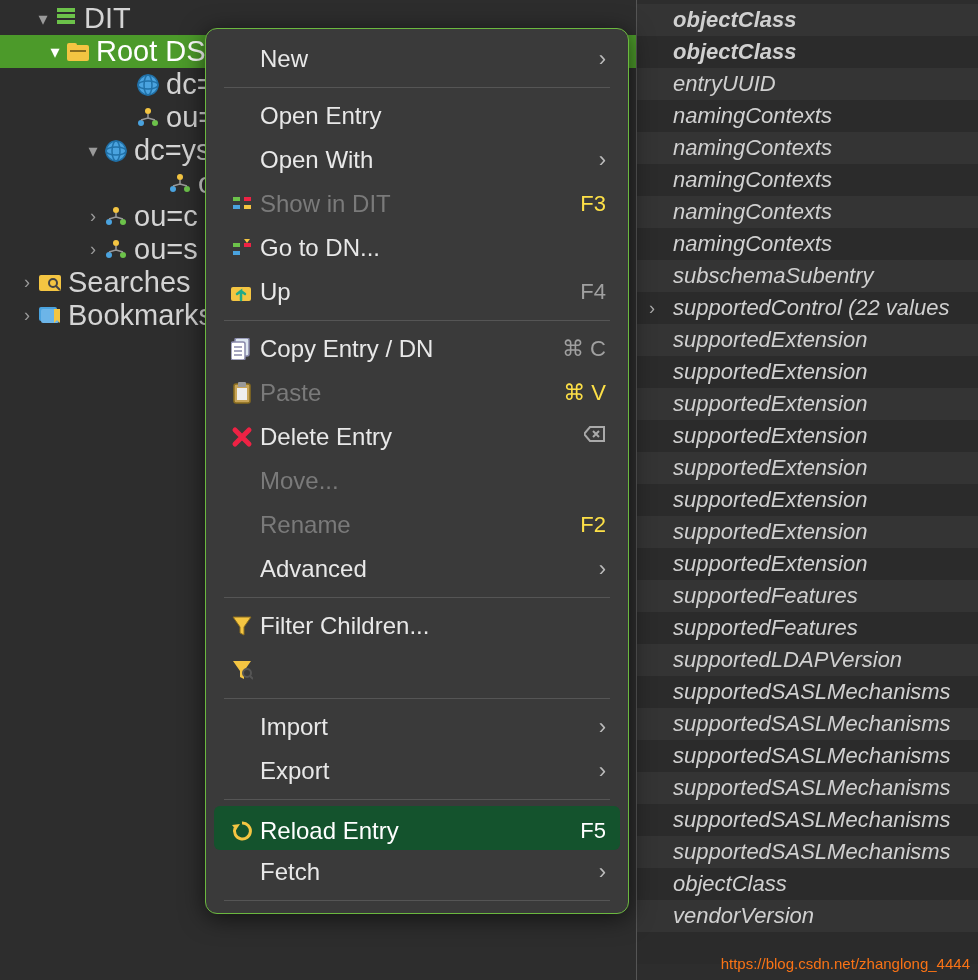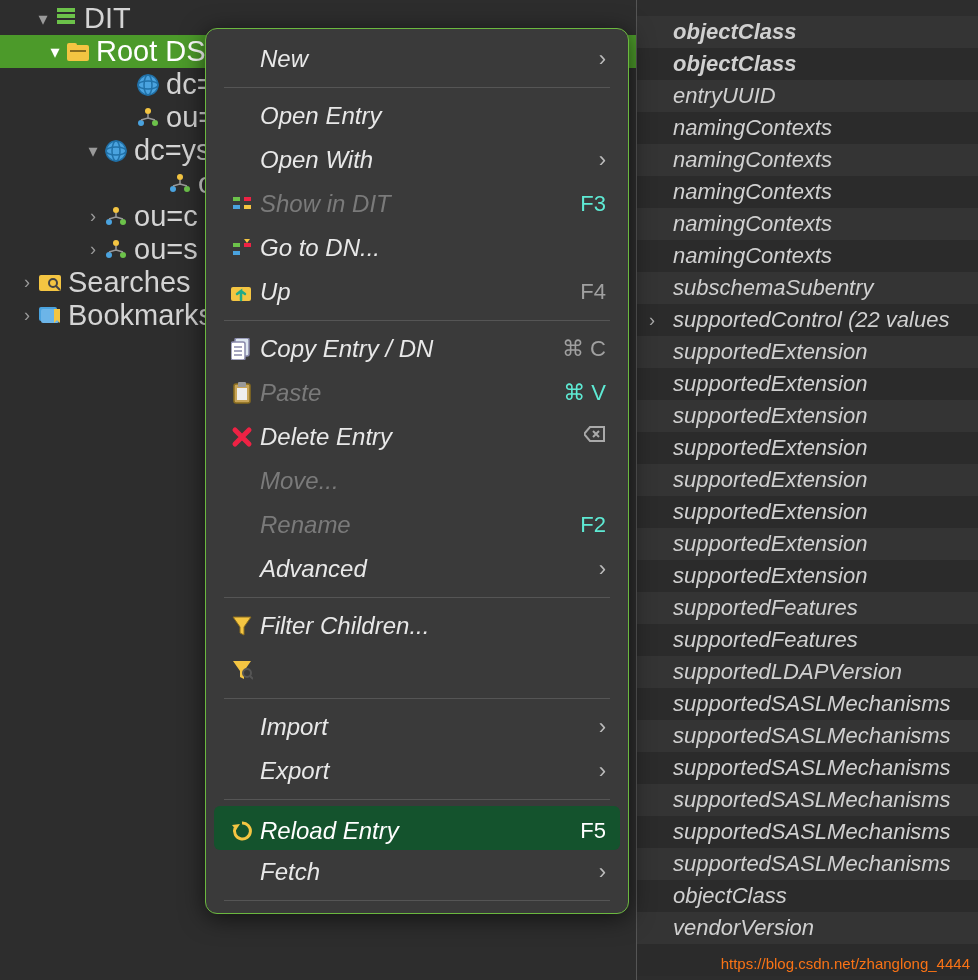--- a/index.html
+++ b/index.html
@@ -51,21 +51,21 @@
     align-items: center;
     justify-content: center;
     margin-right: 6px;
     flex-shrink: 0;
   }
   .tree-label { font-size: 29px; }
 
   .attr-panel {
     flex: 1;
     background: #2d2d2d;
-    padding-top: 16px;
+    padding-top: 4px;
     border-left: 1px solid #555;
     overflow: hidden;
   }
   .attr-row {
     display: flex;
     align-items: center;
     height: 32px;
     padding-left: 12px;
     font-size: 22px;
     font-style: italic;
@@ -112,27 +112,27 @@
     padding: 5px 14px 0 10px;
     color: #fff;
   }
   .menu-icon {
     width: 36px;
     display: inline-flex;
     align-items: center;
     justify-content: center;
     flex-shrink: 0;
   }
-  .menu-label { flex: 1; font-style: italic; }
+  .menu-label { flex: 1; }
   .menu-shortcut {
     color: #a0a0a0;
     font-size: 22px;
     margin-left: 8px;
   }
-  .menu-item.disabled .menu-shortcut { color: #5eead4; text-align: right; }
+  .menu-item.disabled .menu-shortcut { color: #fde047; text-align: right; }
   .menu-item.highlighted .menu-shortcut { color: #fff; }
   .menu-arrow {
     color: #bbb;
     font-size: 22px;
     margin-left: 8px;
   }
   .menu-sep {
     height: 1px;
     background: #555;
     margin: 6px 18px;

